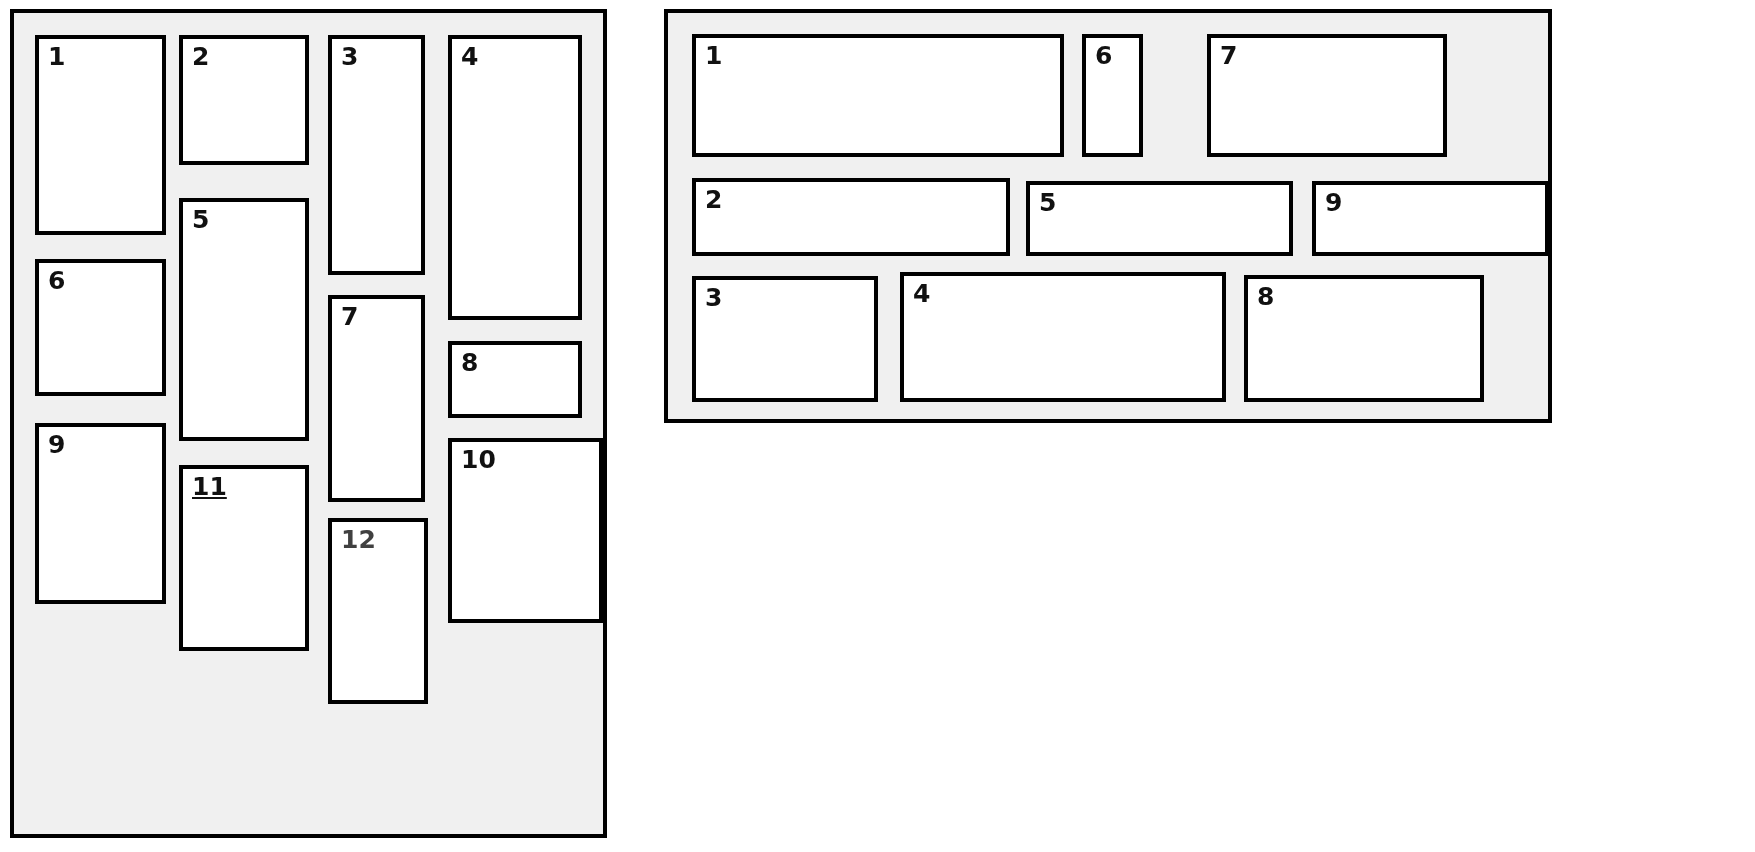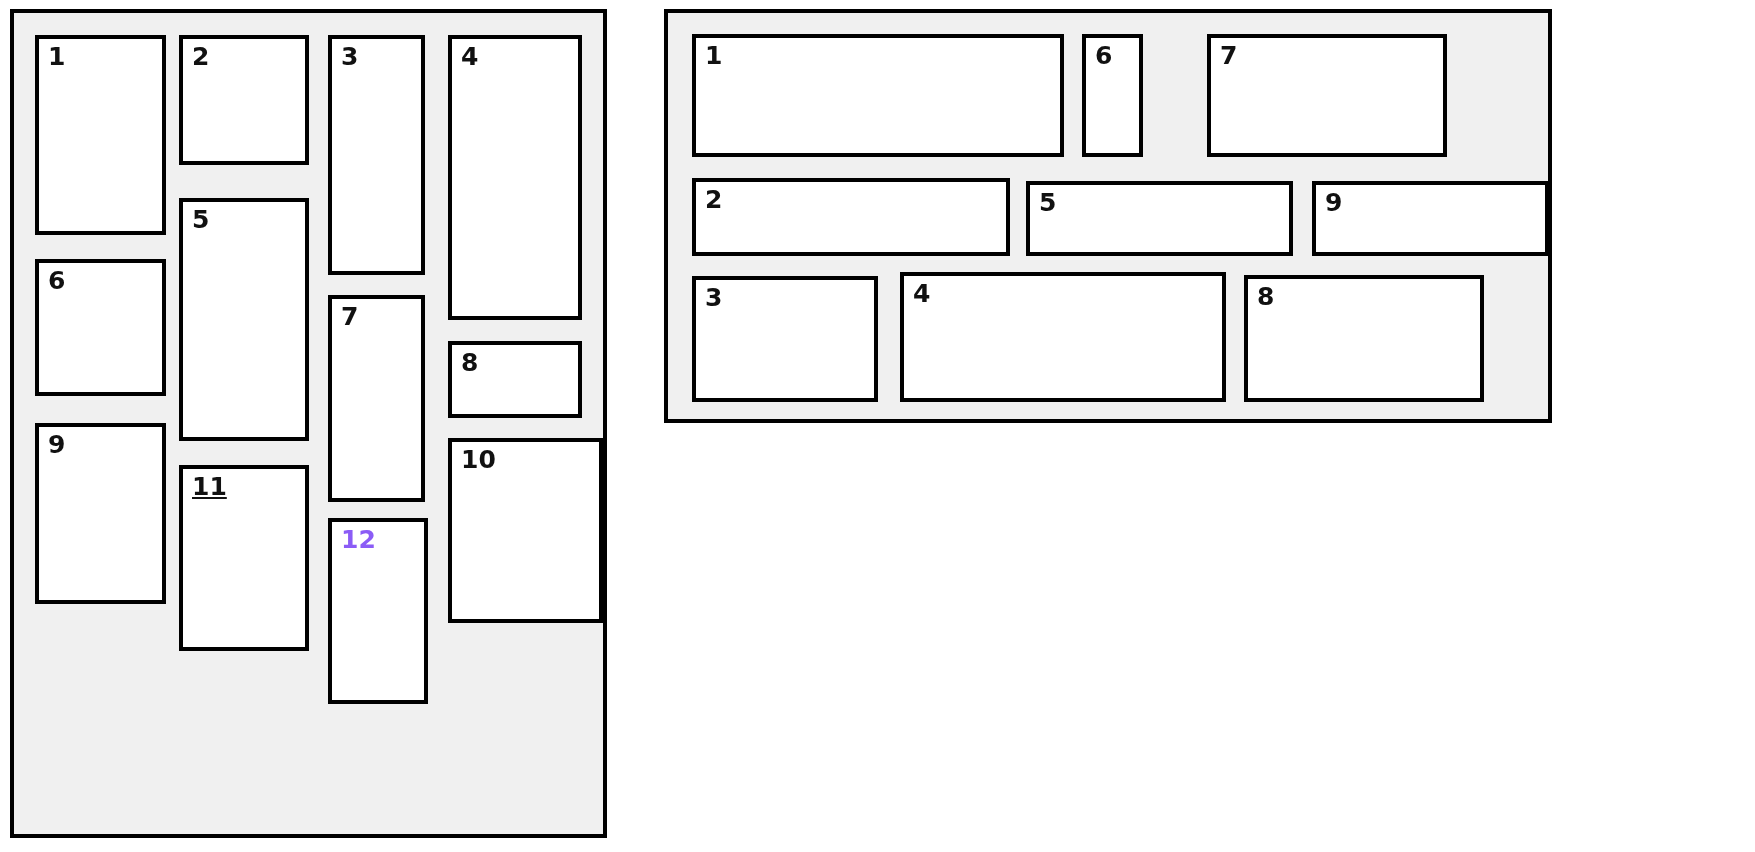--- a/index.html
+++ b/index.html
@@ -79,21 +79,21 @@
       <div class="rect" style="left: 21px; top: 410px; width: 131px; height: 181px; background: rgb(255, 255, 255); border-color: rgb(0, 0, 0); border-width: 4px;">
         <span class="rect-label" style="color: rgb(17, 17, 17);">9</span>
       </div>
       <div class="rect" style="left: 434px; top: 425px; width: 155px; height: 185px; background: rgb(255, 255, 255); border-color: rgb(0, 0, 0); border-width: 4px; text-decoration: underline;">
         <span class="rect-label" style="color: rgb(17, 17, 17);">10</span>
       </div>
       <div class="rect" style="left: 165px; top: 452px; width: 130px; height: 186px; background: rgb(255, 255, 255); border-color: rgb(0, 0, 0); border-width: 4px;">
         <span class="rect-label" style="color: rgb(17, 17, 17); text-decoration: underline;">11</span>
       </div>
       <div class="rect" style="left: 314px; top: 505px; width: 100px; height: 186px; background: rgb(255, 255, 255); border-color: rgb(0, 0, 0); border-width: 4px;">
-        <span class="rect-label" style="color: #8b5cf6;">12</span>
+        <span class="rect-label" style="color: #404040;">12</span>
       </div>
     </div>
     <div class="bin" style="left: 664px; top: 9px; width: 888px; height: 414px; background: rgb(240, 240, 240); border-color: rgb(0, 0, 0); border-width: 4px;">
       <div class="rect" style="left: 24px; top: 21px; width: 372px; height: 123px; background: rgb(255, 255, 255); border-color: rgb(0, 0, 0); border-width: 4px;">
         <span class="rect-label" style="color: rgb(17, 17, 17);">1</span>
       </div>
       <div class="rect" style="left: 414px; top: 21px; width: 61px; height: 123px; background: rgb(255, 255, 255); border-color: rgb(0, 0, 0); border-width: 4px;">
         <span class="rect-label" style="color: rgb(17, 17, 17);">6</span>
       </div>
       <div class="rect" style="left: 539px; top: 21px; width: 240px; height: 123px; background: rgb(255, 255, 255); border-color: rgb(0, 0, 0); border-width: 4px;">

